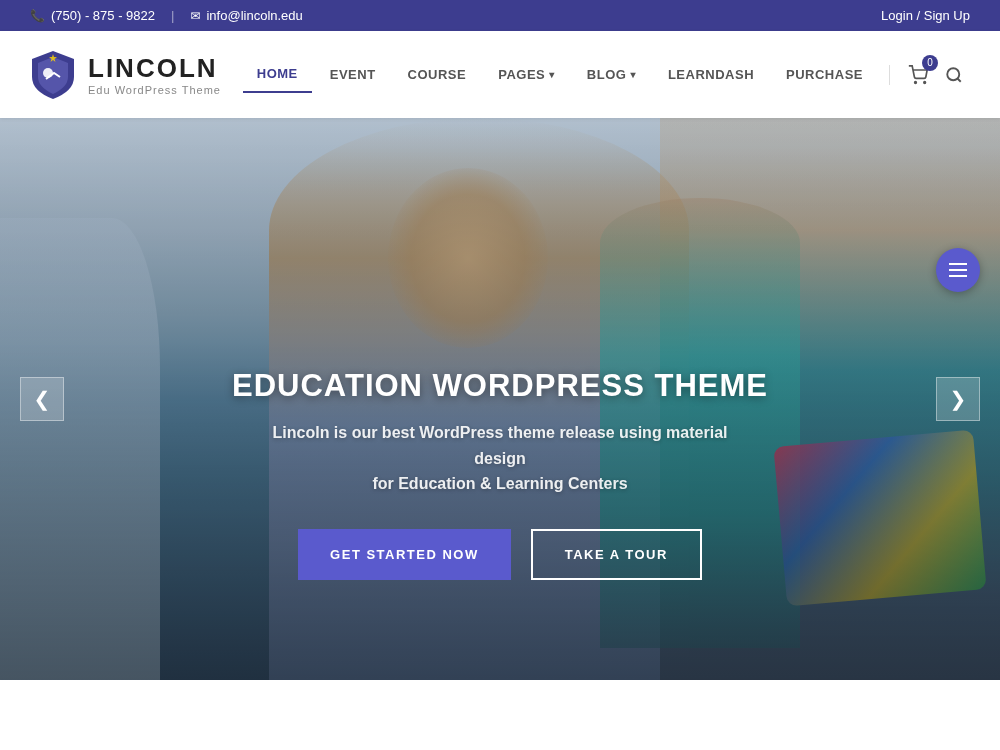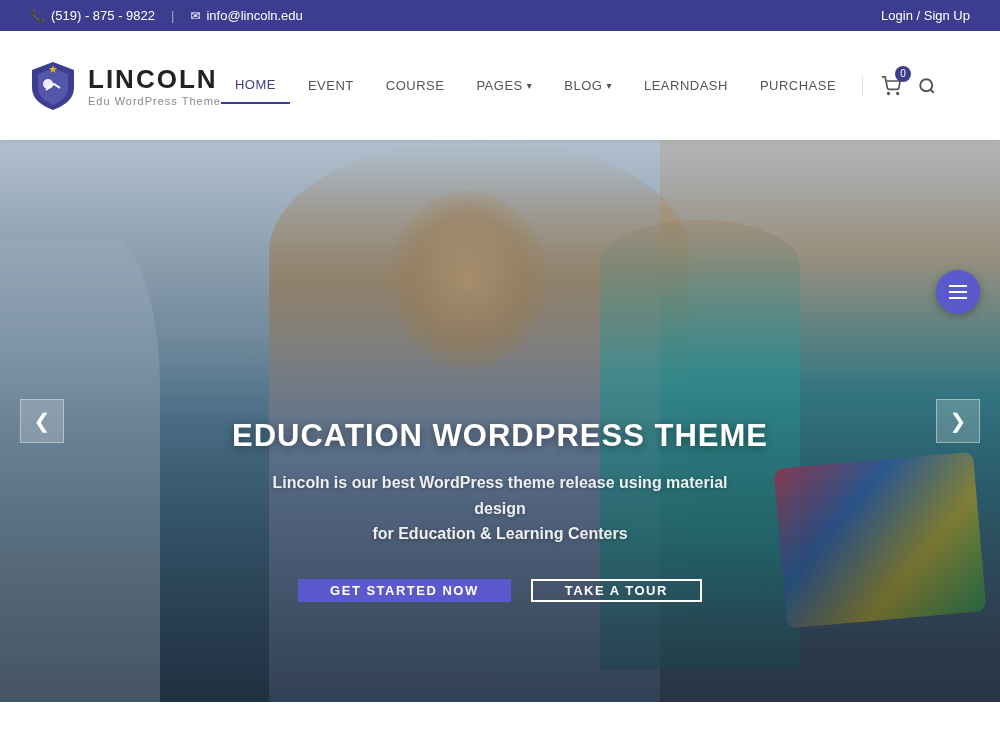--- a/index.html
+++ b/index.html
@@ -19,35 +19,35 @@
     .top-bar-separator { color: rgba(255,255,255,0.5); }
     .top-bar-item { display: flex; align-items: center; gap: 6px; }
     .top-bar-right a { color: #fff; text-decoration: none; font-size: 13px; }
 
     
     .header {
       background: #fff;
       padding: 0 30px;
       display: flex;
       align-items: center;
-      justify-content: flex-start;
-      height: 109px;
+      justify-content: space-between;
+      height: 87px;
       box-shadow: 0 1px 4px rgba(0,0,0,0.08);
       position: relative;
       z-index: 10;
     }
     .logo { display: flex; align-items: center; gap: 12px; text-decoration: none; }
     .logo-text h1 { font-size: 26px; font-weight: 800; color: #222; letter-spacing: 2px; }
     .logo-text p { font-size: 11px; color: #888; letter-spacing: 1px; }
 
     nav { display: flex; align-items: center; gap: 4px; }
     .nav-item {
       padding: 10px 14px;
       font-size: 13px;
-      font-weight: 400;
+      font-weight: 700;
       color: #555;
       text-decoration: none;
       letter-spacing: 0.5px;
       cursor: pointer;
       display: flex; align-items: center; gap: 4px;
       text-transform: uppercase;
     }
     .nav-item.active { color: #3d3d8f; border-bottom: 2px solid #3d3d8f; }
     .nav-divider { width: 1px; height: 20px; background: #ddd; margin: 0 8px; }
     .cart-btn {
@@ -116,21 +116,21 @@
       font-size: 13px;
       font-weight: 700;
       letter-spacing: 1.5px;
       border: none;
       cursor: pointer;
       text-transform: uppercase;
     }
     .btn-outline {
       background: transparent;
       color: #fff;
-      padding: 2px 32px;
+      padding: 16px 32px;
       font-size: 13px;
       font-weight: 700;
       letter-spacing: 1.5px;
       border: 2px solid #fff;
       cursor: pointer;
       text-transform: uppercase;
     }
 
     
     .hero-arrow {
@@ -170,21 +170,21 @@
       position: relative;
     }
   </style>
 </head>
 <body>
 
 <div class="top-bar">
   <div class="top-bar-left">
     <div class="top-bar-item">
       <span style="font-size:12px;">📞</span>
-      <span>(519) - 875 - 9822</span>
+      <span>(750) - 875 - 9822</span>
     </div>
     <span class="top-bar-separator">|</span>
     <div class="top-bar-item">
       <span style="font-size:12px;">✉</span>
       <span>info@lincoln.edu</span>
     </div>
   </div>
   <div class="top-bar-right">
     <a href="#">Login / Sign Up</a>
   </div>

